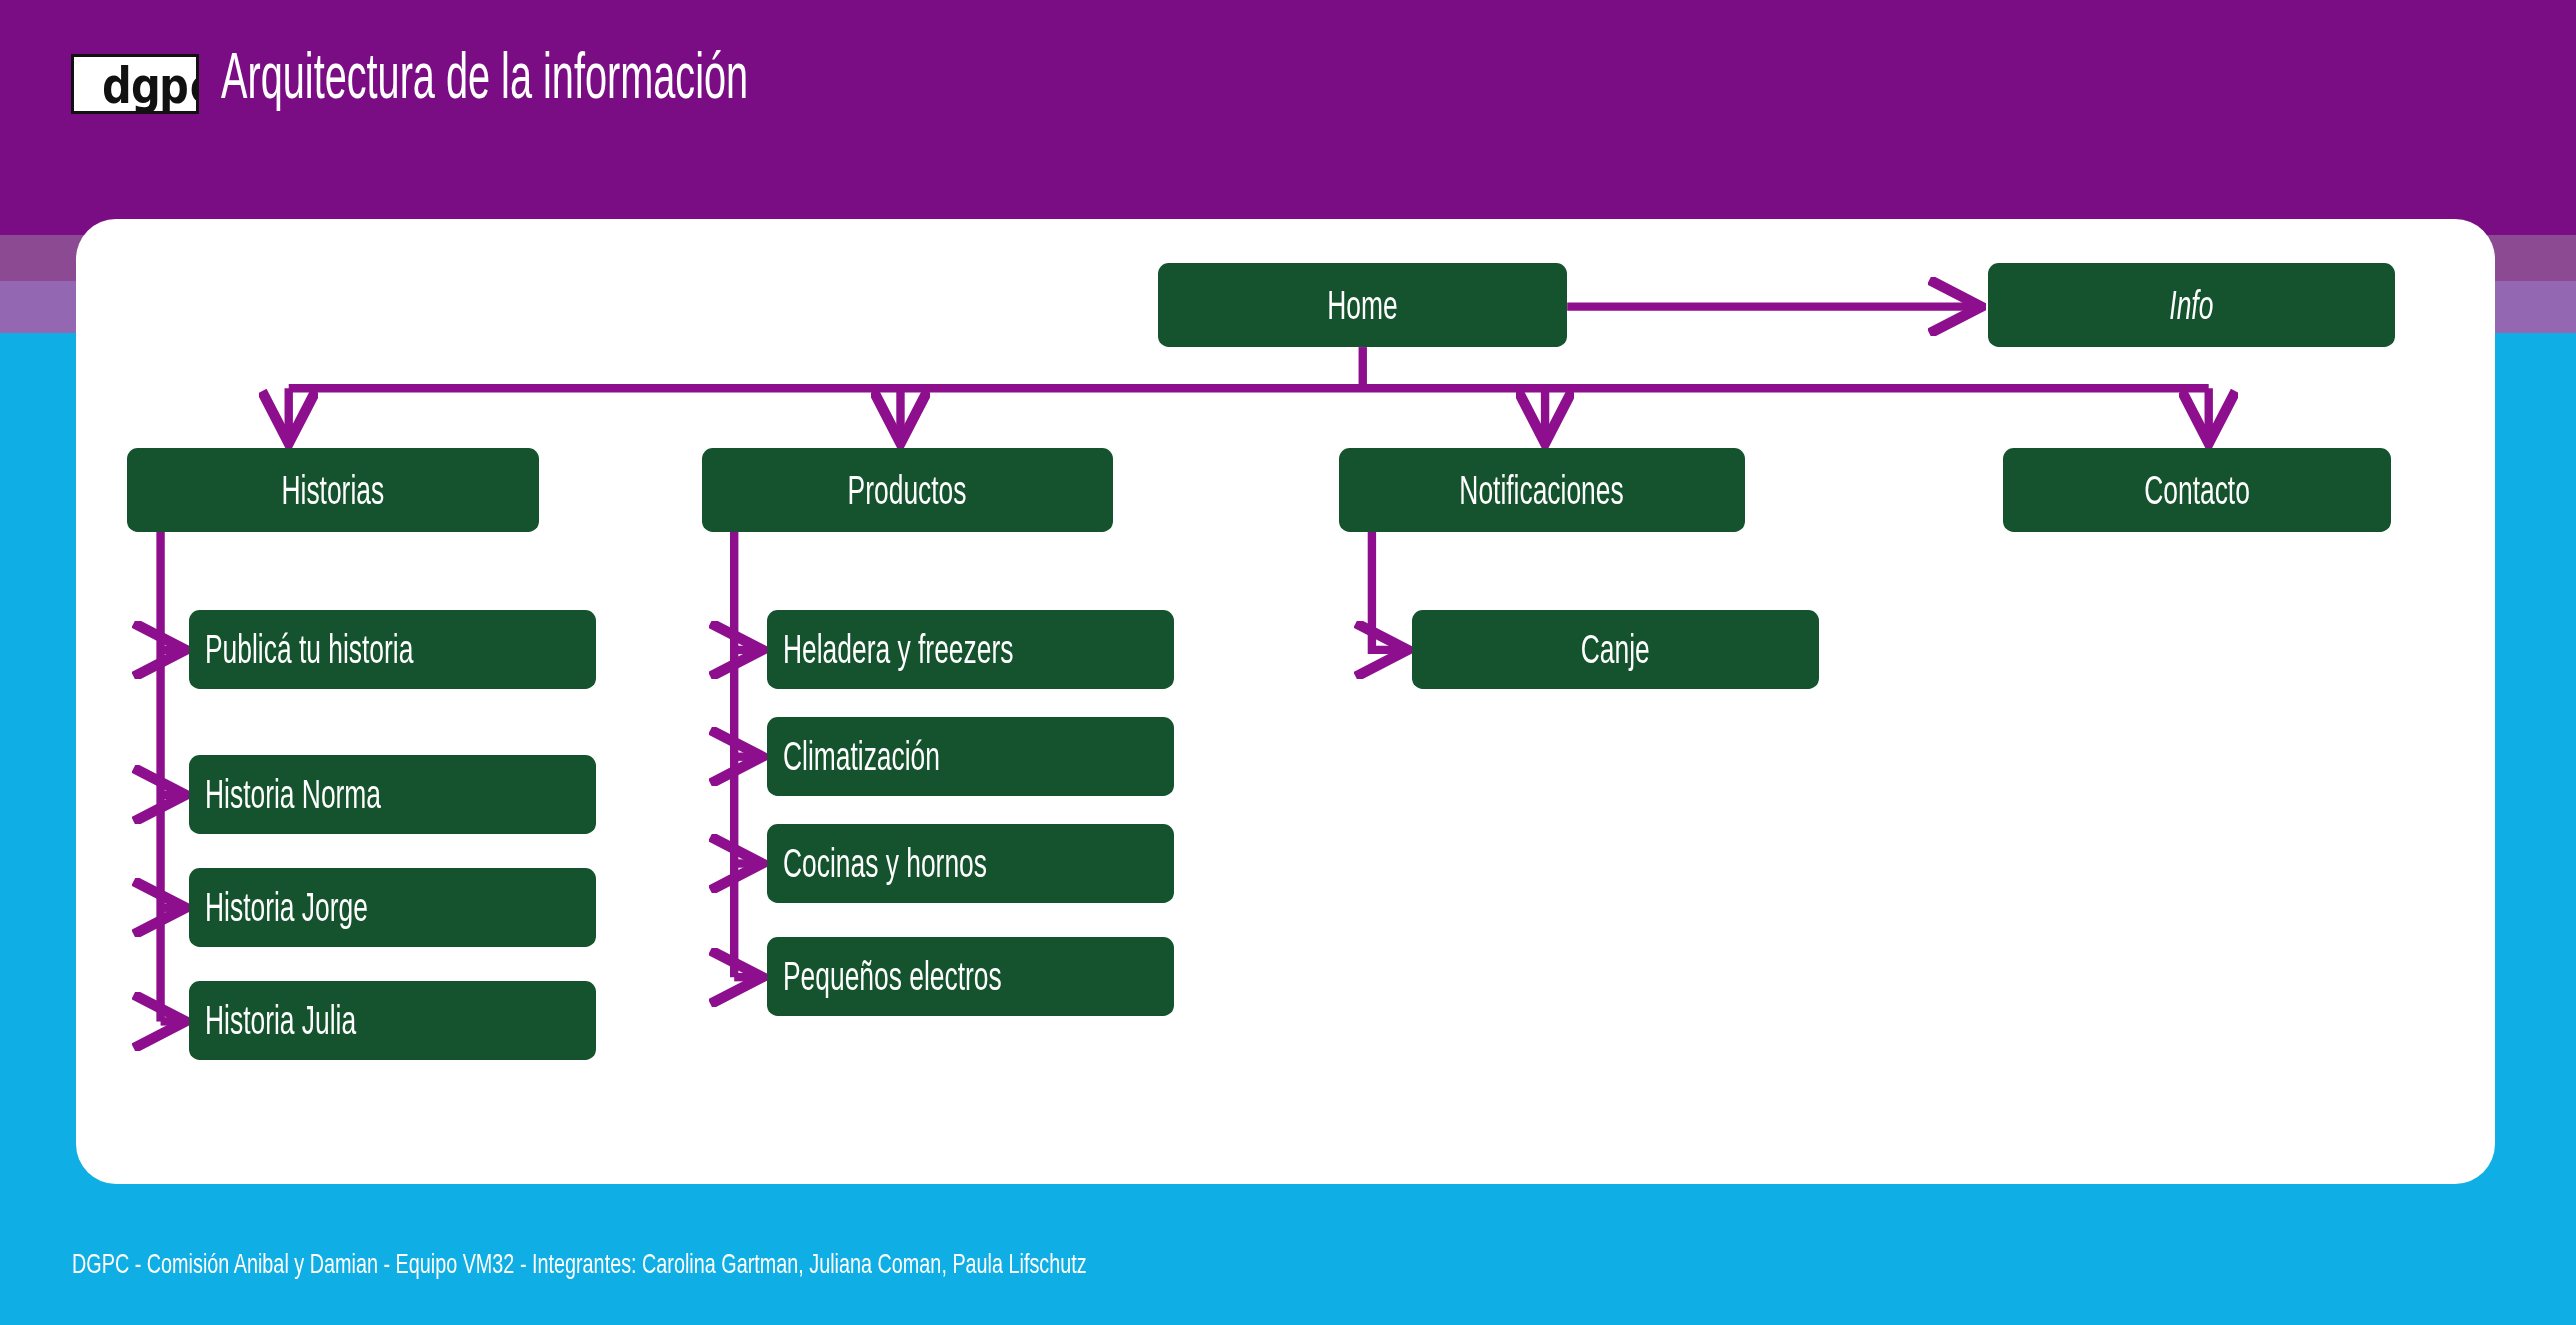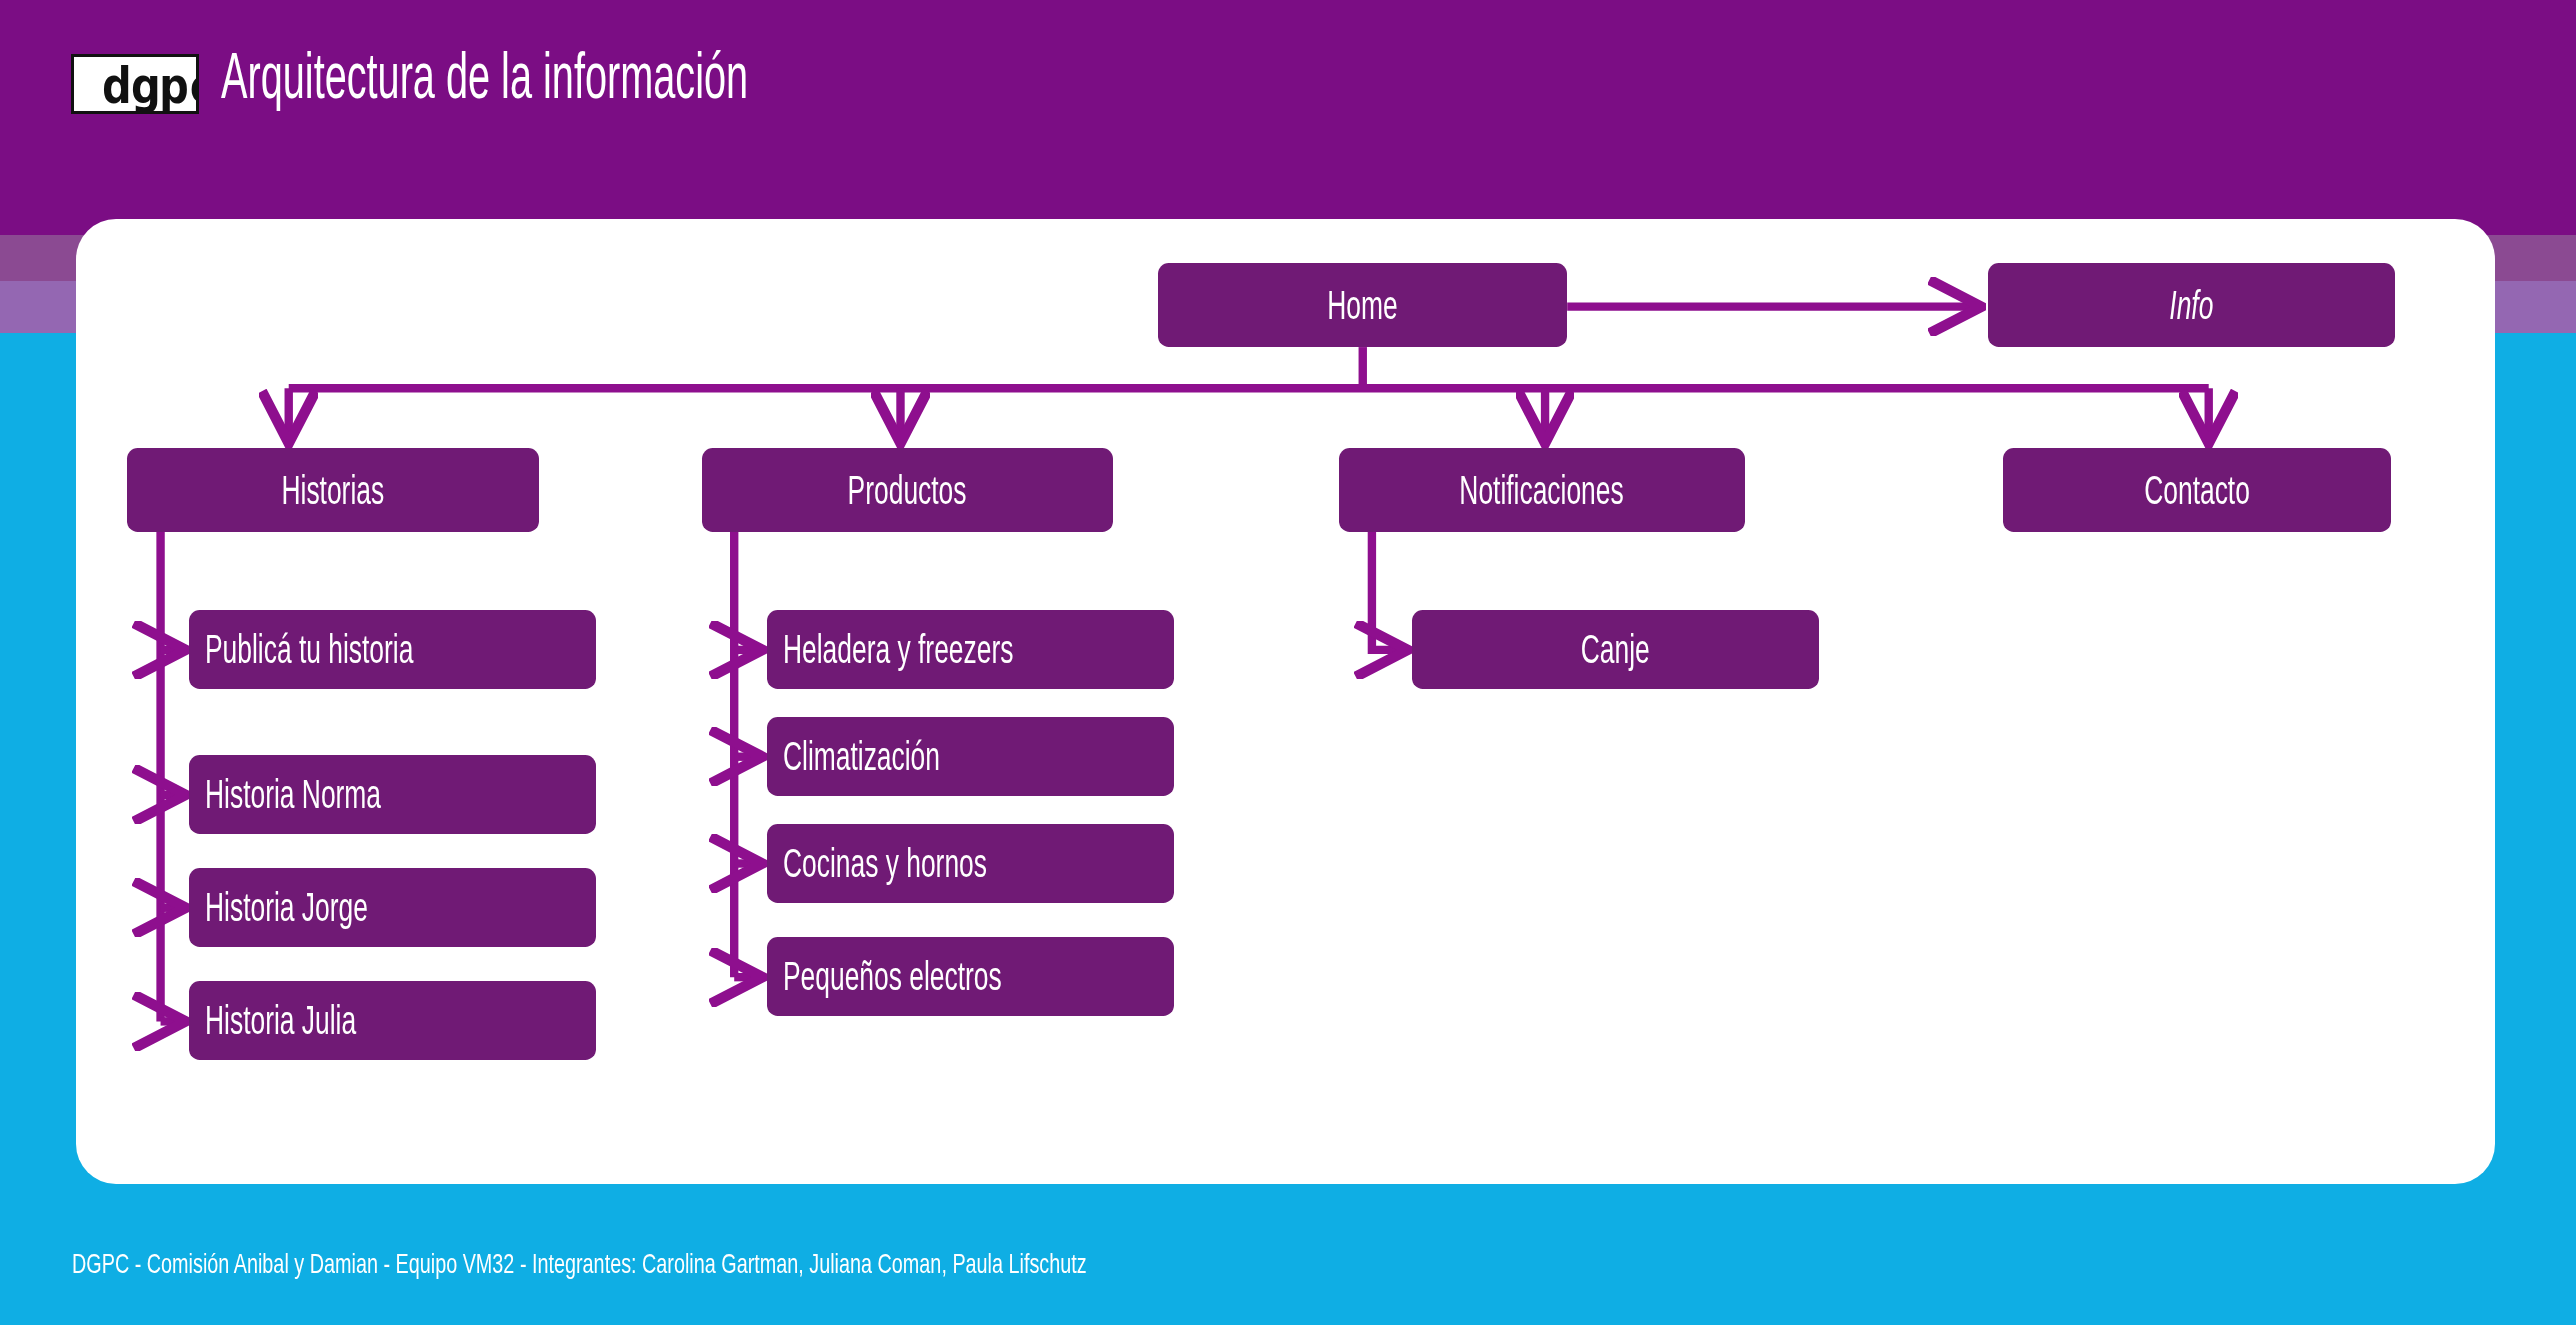--- a/index.html
+++ b/index.html
@@ -56,21 +56,21 @@
     position: absolute;
     left: 76px; top: 219px;
     width: 2419px; height: 965px;
     background: #ffffff;
     border-radius: 40px;
   }
 
   
   .node {
     position: absolute;
-    background: #701a75;
+    background: #14532d;
     border-radius: 10.7px;
     color: #ffffff;
     display: flex;
     align-items: center;
     white-space: nowrap;
     overflow: hidden;
   }
   .node .node-label {
     font-size: 40px;
     line-height: 43px;

